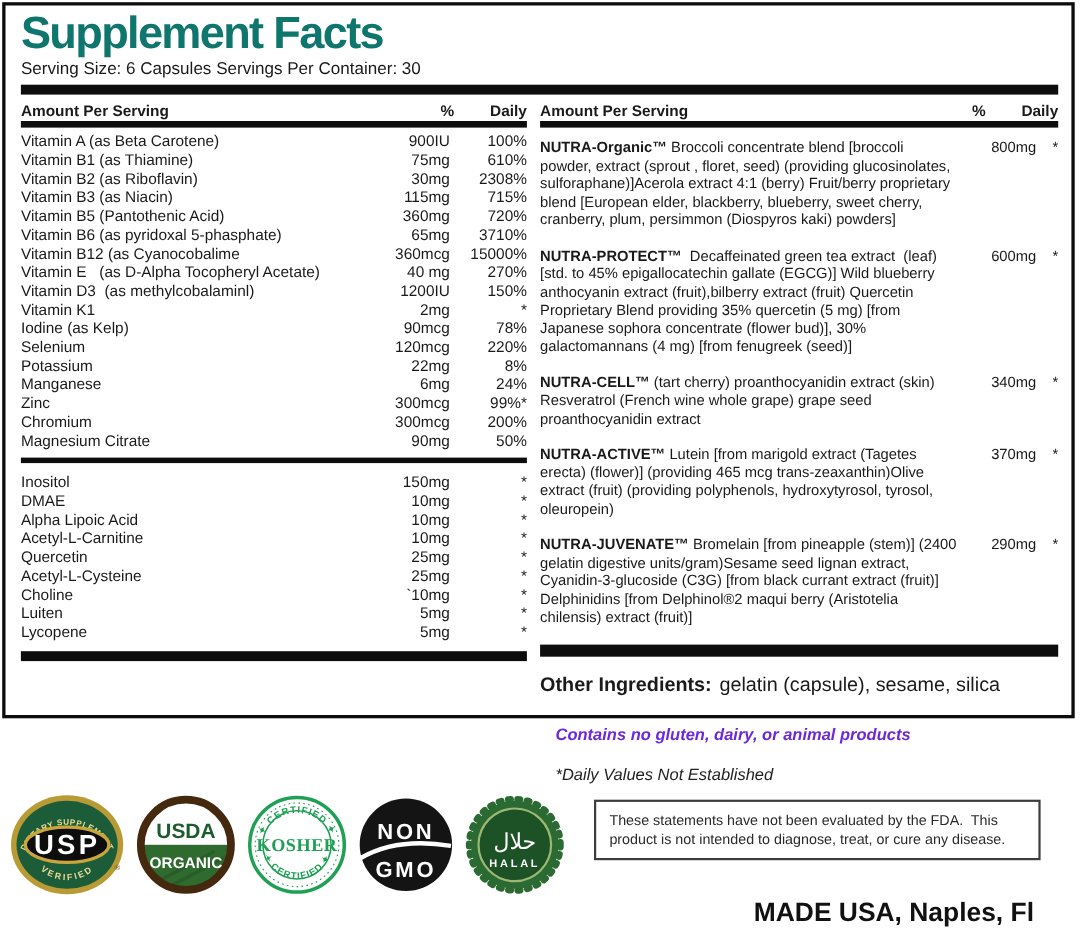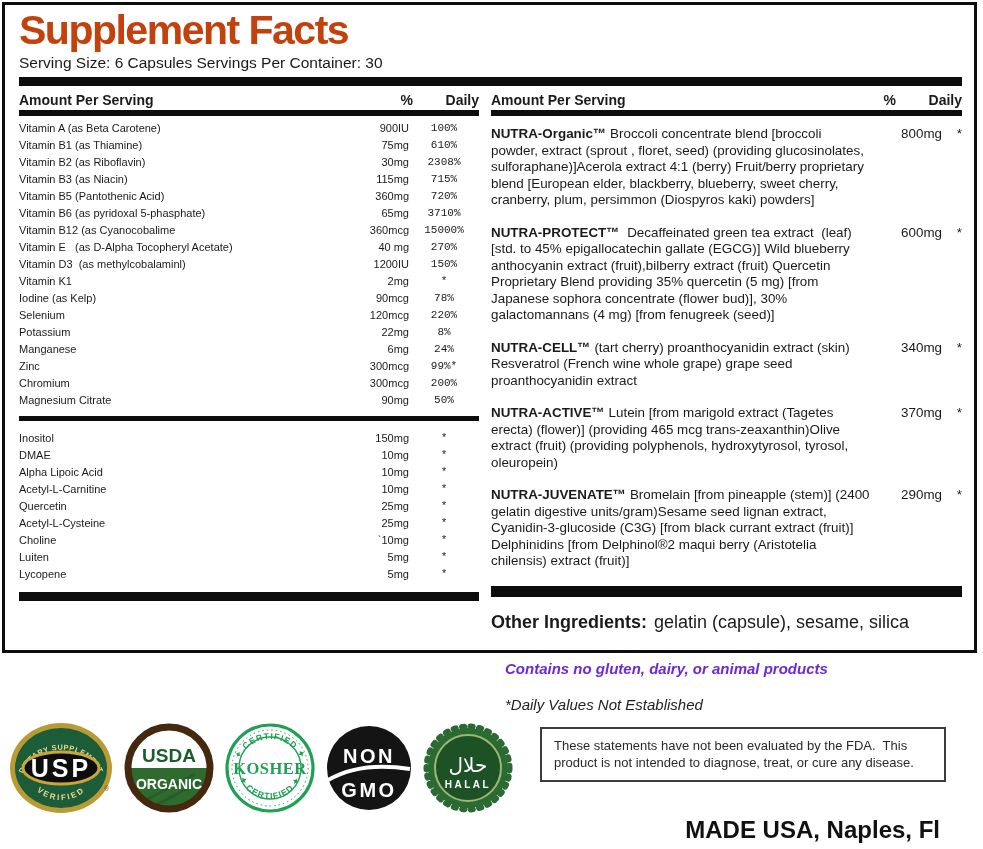--- a/index.html
+++ b/index.html
@@ -6,37 +6,37 @@
   body {
     width:983px; height:849px; position:relative; overflow:hidden;
     background:#ffffff; color:#1a1a1a;
     font-family:"Liberation Sans", sans-serif;
   }
   .label-box {
     position:absolute; left:2px; top:2px; width:975px; height:651px;
     box-sizing:border-box; border:3px solid #0d0d0d; background:#fff;
     padding:2px 12px 0 14px; overflow:hidden;
   }
-  .title { font-size:41px; font-weight:bold; letter-spacing:-1.5px; margin:1px 0 0; color:#c2410c; line-height:1.1; }
+  .title { font-size:41px; font-weight:bold; letter-spacing:-1.5px; margin:1px 0 0; color:#0f766e; line-height:1.1; }
   .serving { font-size:15.5px; margin:1px 0 5px; }
   .thickbar { height:9px; background:#0d0d0d; }
   .cols { display:flex; gap:12px; margin-top:2px; }
   .col-left { width:460px; flex:none; }
   .col-right { flex:1; min-width:0; }
   .colhead {
     display:grid; grid-template-columns:1fr 52px 66px;
     font-weight:bold; font-size:14px; padding:4px 0 2px;
     border-bottom:6px solid #0d0d0d;
   }
   .colhead .pct, .colhead .daily { text-align:right; }
   .rows { margin-top:4px; }
-  .row { display:grid; grid-template-columns:1fr 84px 70px; font-size:11px; line-height:17px; }
+  .row { display:grid; grid-template-columns:1fr 84px 70px; font-size:14px; line-height:17px; }
   .row .nm { white-space:pre; overflow:hidden; }
   .row .amt { text-align:right; }
-  .row .pct { text-align:center;font-family:Liberation Mono, monospace; }
+  .row .pct { text-align:right; }
   .divider { height:5px; background:#0d0d0d; margin:7px 0 9px; }
   .endbar-left { height:9px; background:#0d0d0d; margin-top:9px; }
   .blends { margin-top:1px; }
   .blend {
     display:grid; grid-template-columns:1fr 68px 20px;
     font-size:13.4px; line-height:16.5px; margin:10px 0 16px;
   }
   .blend .btxt { white-space:pre-wrap; }
   .blend .bname { font-weight:bold; }
   .blend .amt { text-align:right; }

